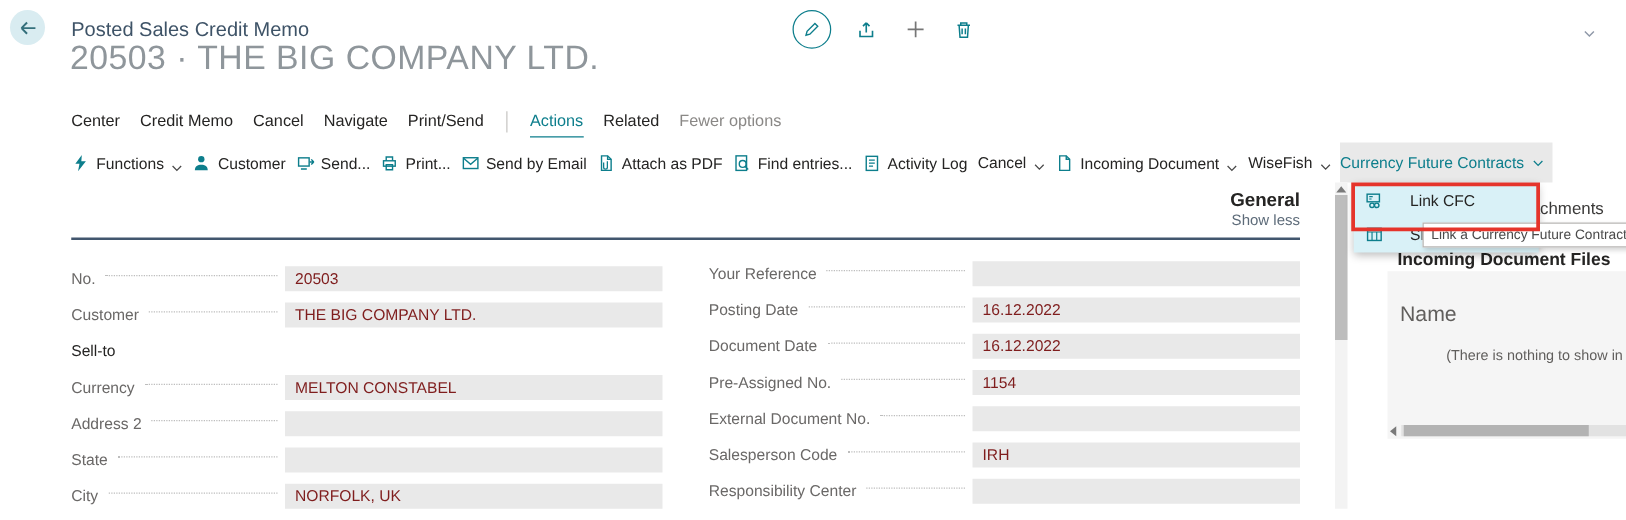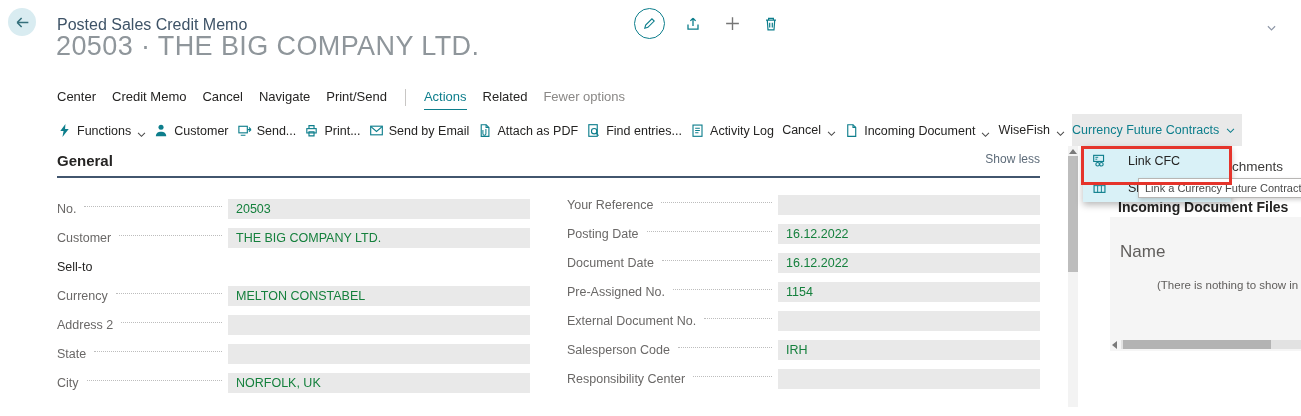--- a/index.html
+++ b/index.html
@@ -35,33 +35,33 @@
     display:flex; align-items:center; justify-content:space-between; font-size:12.5px; }
   .abtn { display:flex; align-items:flex-end; gap:5px; white-space:nowrap; cursor:pointer; color:#252423; }
   .aicon { flex:0 0 auto; }
   .chev { display:inline-block; margin-left:1px; margin-top:1px; }
   .cfc-btn { position:absolute; left:1072px; top:114px; width:170px; height:32px; background:#e9e9e9;
     color:#0d7e8c; font-size:12.5px; display:flex; align-items:center; gap:6px;
     cursor:pointer; white-space:nowrap; }
 
   
   .general { position:absolute; left:57px; top:152px; width:983px; }
-  .ghead { display:flex; justify-content:space-between; align-items:flex-start;
-    padding-bottom:7px; border-bottom:2px solid #42566e; }
+  .ghead { display:flex; justify-content:space-between; align-items:flex-end;
+    padding-bottom:7px; border-bottom:2px solid #42566e;flex-direction:column; }
   .gtitle { font-size:15px; font-weight:700; color:#252423; }
   .show-less { font-size:12px; color:#5d6b79; cursor:pointer; }
   .gcols { display:flex; gap:37px; margin-top:16px; }
   .gcol { flex:1; min-width:0; }
   .gcol.right { margin-top:-4px; }
   .frow { height:29px; display:flex; align-items:center; }
   .flabel { font-size:12.5px; color:#6a6867; white-space:nowrap; }
   .fgroup { font-size:12.5px; font-weight:400; color:#252423; }
   .dots { flex:1; border-bottom:1px dotted #bdbdbd; margin:0 6px 5px 8px; height:1px; }
   .fbox { width:302px; min-width:302px; height:20px; background:#e9e9e9; display:flex;
-    align-items:center; padding:0 8px; font-size:12.5px; color:#15803d; cursor:text; overflow:hidden; white-space:nowrap; }
+    align-items:center; padding:0 8px; font-size:12.5px; color:#7f1d1d; cursor:text; overflow:hidden; white-space:nowrap; }
   .gcol.right .fbox { width:262px; min-width:262px; }
 
   
   .v-scroll { position:absolute; left:1068px; top:146px; width:10px; height:261px; background:#f3f3f3; cursor:pointer; }
   .v-up { position:absolute; left:1px; top:3px; width:0; height:0;
     border-left:4px solid transparent; border-right:4px solid transparent; border-bottom:5px solid #7a7a7a; }
   .v-thumb { position:absolute; left:0; top:10px; width:10px; height:116px; background:#bdbdbd; }
 
   
   .fb-attach { position:absolute; left:1208px; top:159px; font-size:13.5px; color:#3b3a39; white-space:nowrap; z-index:1; }

